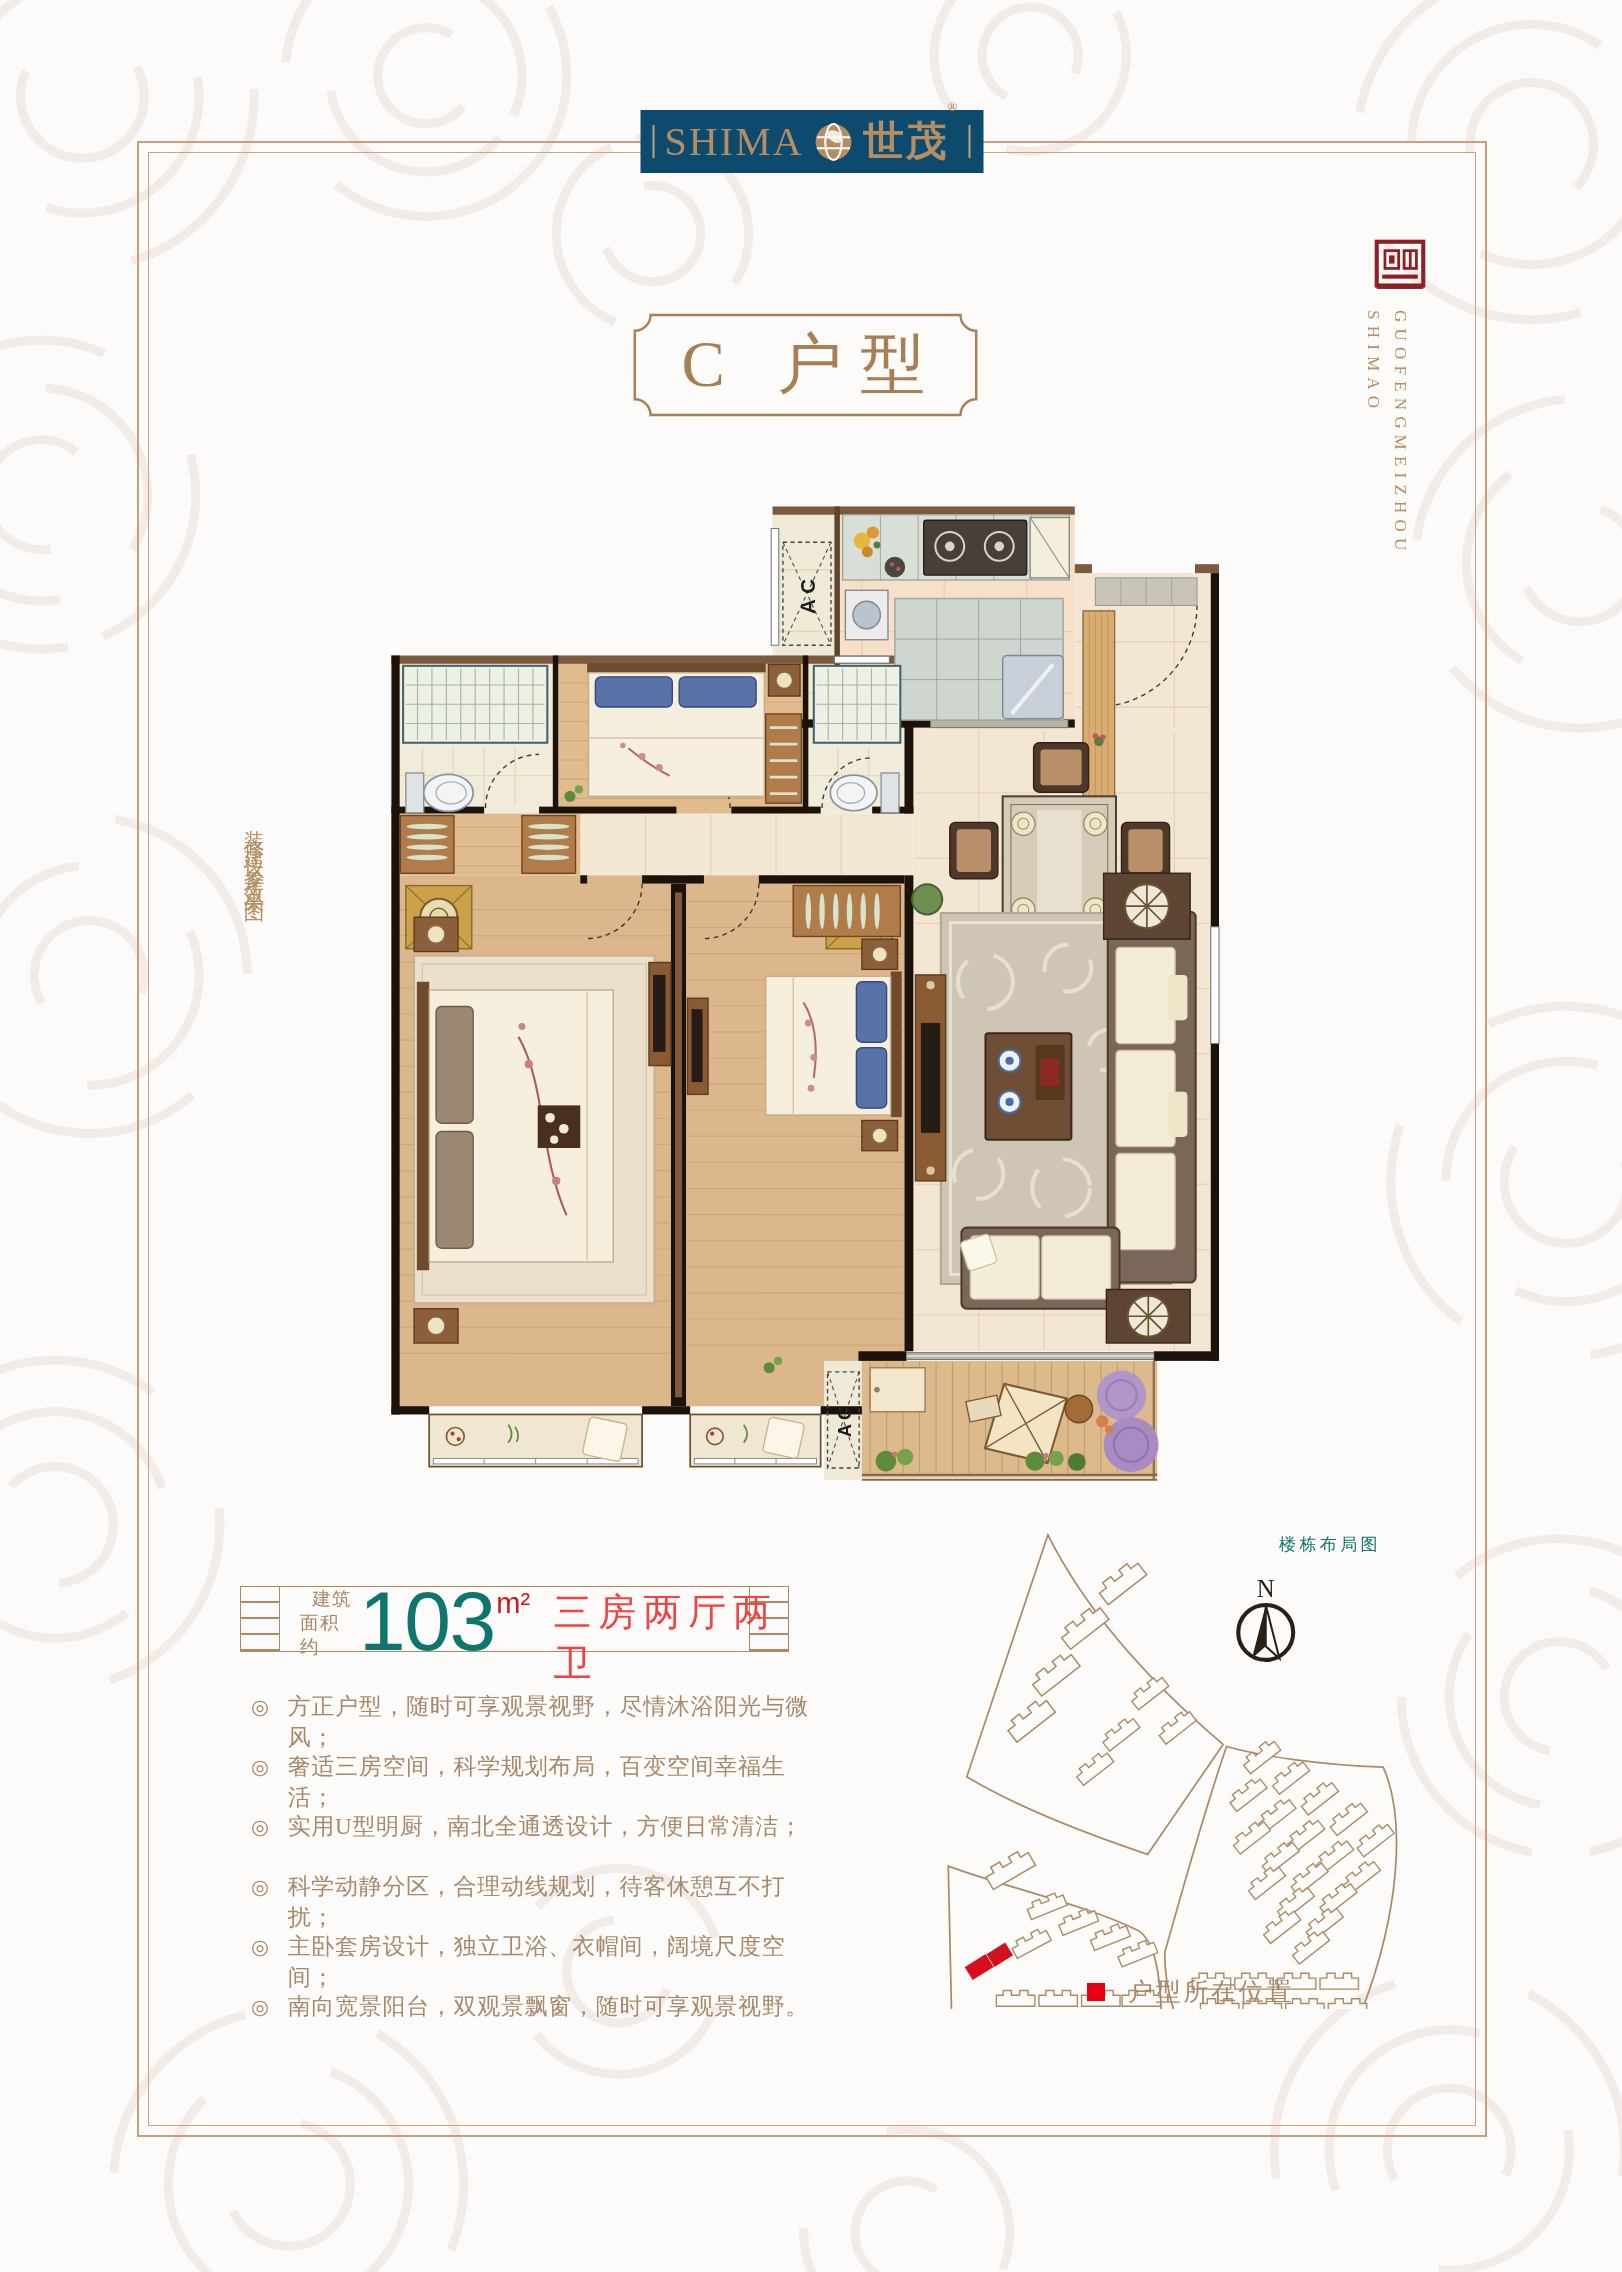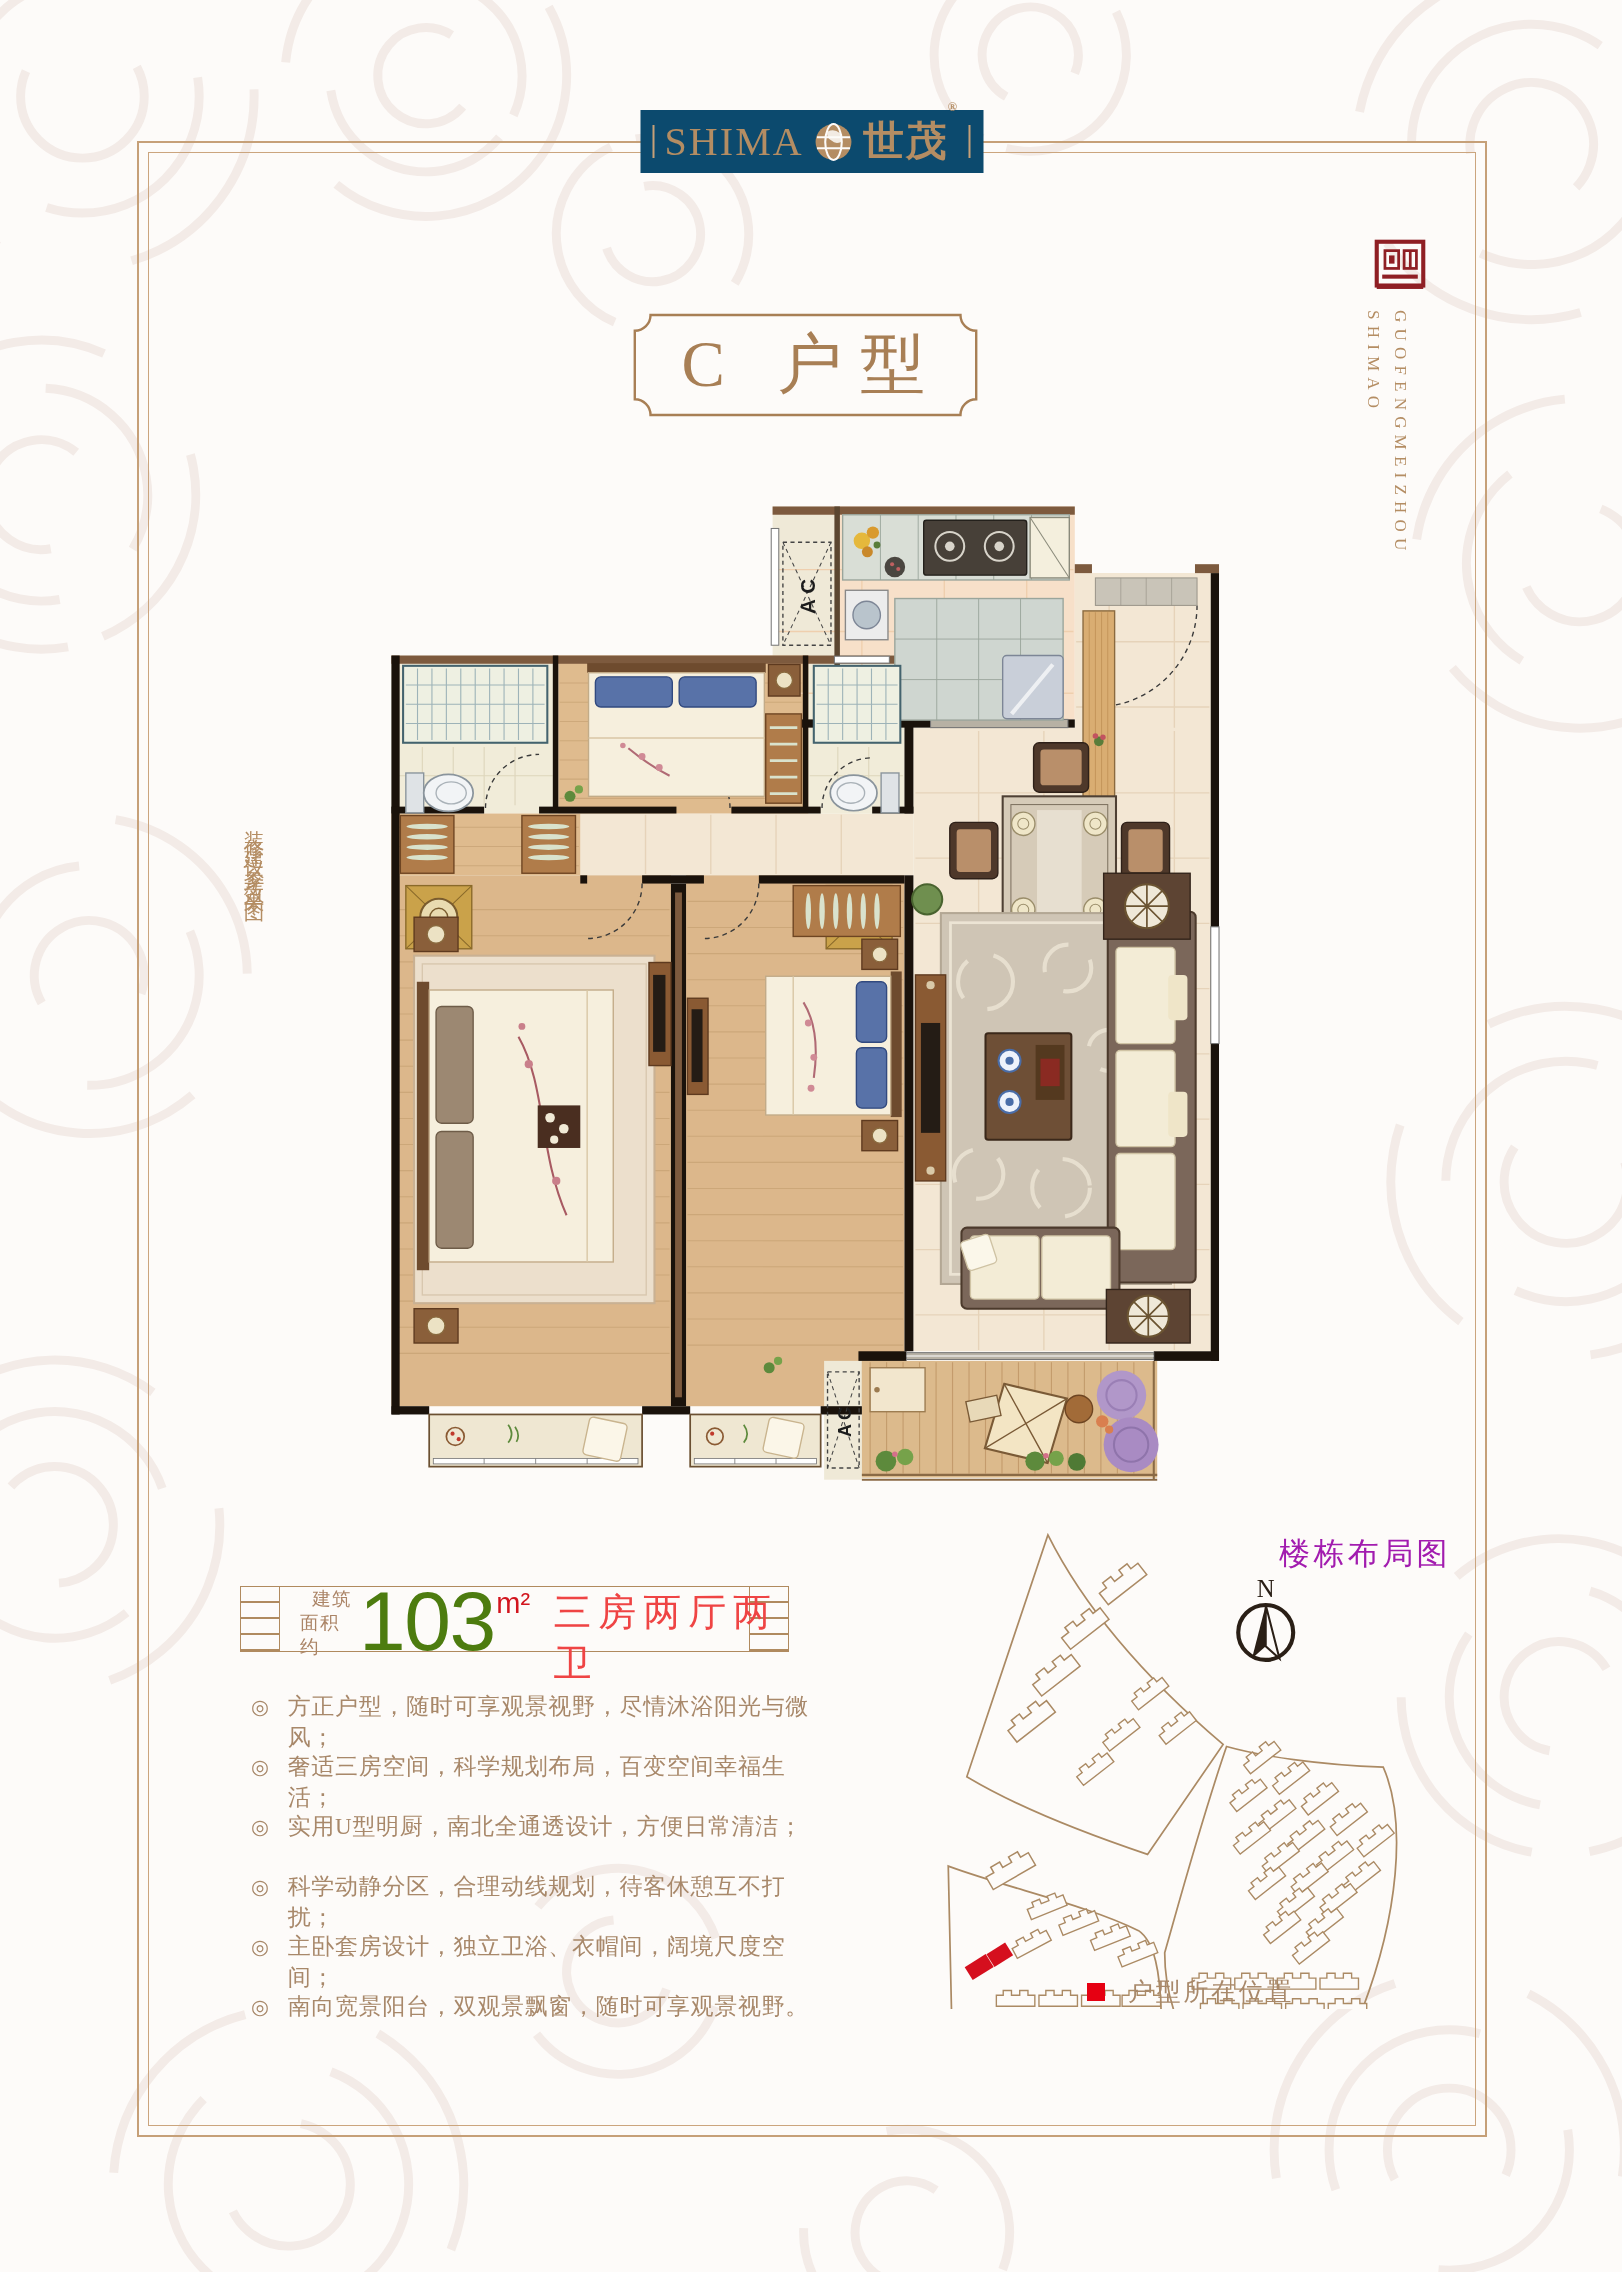--- a/index.html
+++ b/index.html
@@ -47,33 +47,33 @@
   .area-box{left:240px;top:1586px;width:549px;height:66px;border:1.4px solid #b08a5f;
     box-sizing:border-box;z-index:3;}
   .ladder{position:absolute;top:0;bottom:0;width:38px;
     background:repeating-linear-gradient(to bottom,transparent 0 14.4px,#b08a5f 14.4px 16px);}
   .ladder.l{left:0;border-right:1.4px solid #b08a5f;}
   .ladder.r{right:0;border-left:1.4px solid #b08a5f;}
   .area-content{position:absolute;left:59px;top:0;height:66px;display:flex;align-items:flex-start;}
   .area-prefix{display:flex;flex-direction:column;align-items:flex-end;font-size:18.5px;
     color:#ab8466;line-height:1.3;padding-bottom:8.2px;letter-spacing:1.4px;}
   .area-number{font-family:"Liberation Sans","DejaVu Sans",sans-serif;font-size:84px;
-    line-height:0.82;color:#4d7c0f;margin-left:6.9px;letter-spacing:-1.4px;}
+    line-height:0.82;color:#0f766e;margin-left:6.9px;letter-spacing:-1.4px;}
   .area-unit{font-family:"Liberation Sans",sans-serif;font-size:29px;color:#d2151e;
     padding-bottom:5.5px;margin-left:1.4px;}
   .area-layout{font-size:38px;color:#ef4444;letter-spacing:6.9px;margin-left:23.4px;padding-bottom:9.6px;}
 
   
   .features{left:251px;top:1691px;width:570px;z-index:3;list-style:none;margin:0;padding:0;}
   .features li{display:flex;align-items:baseline;height:60px;color:#a8886a;font-size:23px;letter-spacing:0.7px;}
   .features .bullet{font-size:20.6px;margin-right:18px;flex:0 0 auto;}
 
   
   .siteplan{left:931px;top:1528px;z-index:2;}
-  .siteplan-title{left:1279px;top:1533px;font-size:31px;color:#a21caf;letter-spacing:3.4px;z-index:3;}
+  .siteplan-title{left:1279px;top:1533px;font-size:17px;color:#0f766e;letter-spacing:3.4px;z-index:3;}
   .legend{left:1087px;top:1975px;display:flex;align-items:center;gap:11px;z-index:3;}
   .legend-swatch{width:18px;height:18px;background:#e60012;}
   .legend-text{font-size:25px;color:#a8886a;letter-spacing:2.7px;margin-left:12px;}
 </style>
 </head>
 <body>
 
 <div id="canvas">
 
   <svg id="bg-swirls" width="1623" height="2273" viewBox="0 0 2363 3309">

